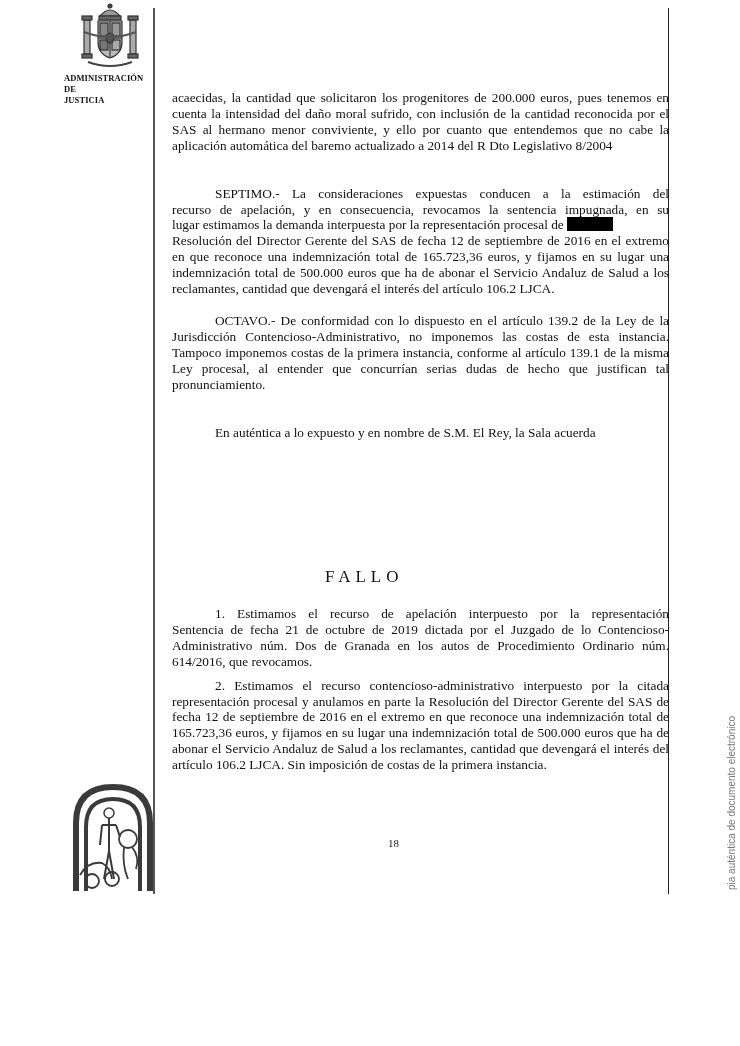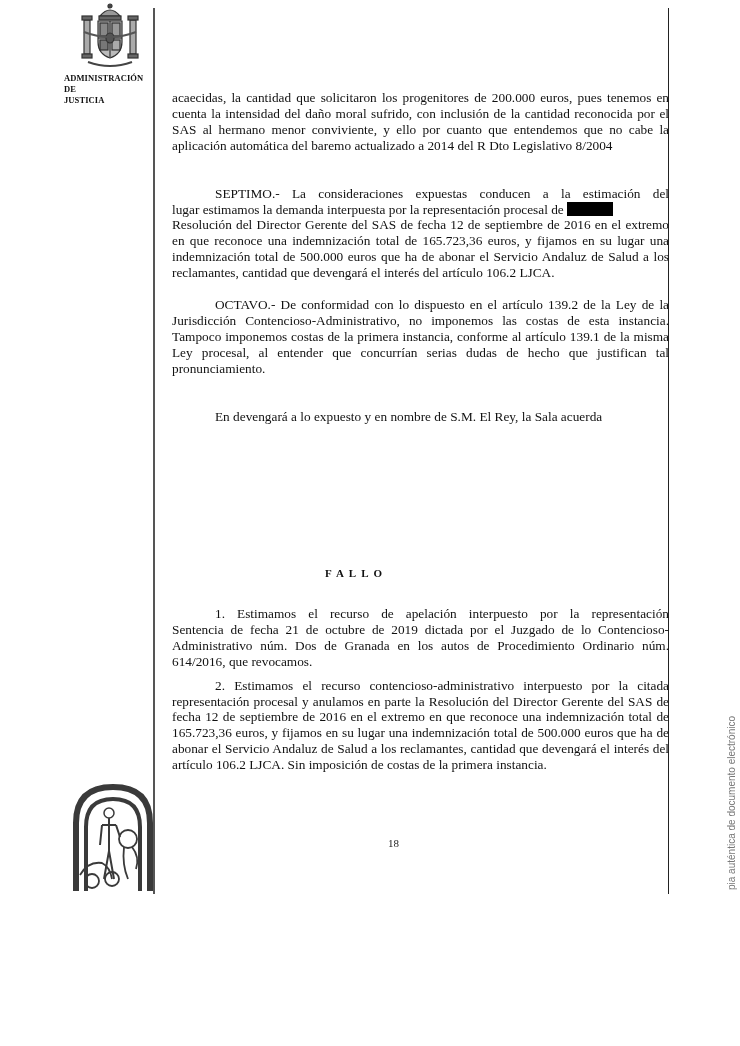--- a/index.html
+++ b/index.html
@@ -18,21 +18,21 @@
 
   .content { position: absolute; left: 172px; top: 90px; width: 497px; font-size: 13.3px; line-height: 15.9px; }
   .p { margin: 0; text-align: justify; text-align-last: left; }
   .indent { text-indent: 43px; }
   .bold { font-weight: normal; }
   .gap-s { height: 16px; }
 
   .redact { display: inline-block; background: #000; height: 14px; vertical-align: -2px; }
 
   .just-last { text-align-last: justify; }
-  .fallo { position: absolute; left: 325px; top: 567px; font-weight: bold; font-size: 11px; letter-spacing: 5px; }
+  .fallo { position: absolute; left: 325px; top: 567px; font-weight: normal; font-size: 17px; letter-spacing: 5px; }
 
   .pagenum { position: absolute; left: 388px; top: 837px; font-size: 11px; color: #222; }
 
   .side-note { position: absolute; left: 726px; top: 890px; transform-origin: 0 0; transform: rotate(-90deg);
                font-family: "Liberation Sans", "DejaVu Sans", sans-serif; font-size: 10px; color: #777; white-space: nowrap; }
 </style>
 </head>
 <body>
 
 <div class="page">
@@ -90,29 +90,30 @@
     </g>
   </svg>
 
   <div class="content">
     <p class="p">acaecidas,  la cantidad que solicitaron los progenitores de 200.000 euros, pues tenemos en cuenta la intensidad del daño moral sufrido, con inclusión de la cantidad reconocida por el SAS al hermano menor conviviente, y ello por cuanto que entendemos que no cabe la aplicación automática del baremo actualizado a 2014 del R Dto Legislativo 8/2004</p>
     <div class="gap-s"></div>
     <div class="gap-s"></div>
 
     <div class="bold">
       <p class="p indent just-last">SEPTIMO.- La consideraciones expuestas conducen a la estimación del</p>
+      <p class="p just-last">recurso de apelación, y en consecuencia, revocamos la sentencia impugnada, en su</p>
       <p class="p" style="white-space:nowrap;"><span>lugar estimamos la demanda interpuesta por la representación procesal de</span> <span class="redact" style="width:46px;"></span></p>
       <p class="p">Resolución del Director Gerente del SAS de fecha 12 de septiembre de 2016 en el extremo en que reconoce una indemnización total de 165.723,36 euros, y fijamos en su lugar una indemnización total de 500.000 euros que ha de abonar el Servicio Andaluz de Salud a los reclamantes, cantidad que devengará el interés del artículo 106.2 LJCA.</p>
     </div>
     <div class="gap-s"></div>
 
     <p class="p indent bold">OCTAVO.- De conformidad con lo dispuesto en el artículo 139.2 de la Ley de la Jurisdicción Contencioso-Administrativo, no imponemos las costas de esta instancia. Tampoco imponemos costas de la primera instancia, conforme al artículo 139.1 de la misma Ley procesal, al entender que concurrían serias dudas de hecho que justifican tal pronunciamiento.</p>
     <div style="height:32px;"></div>
 
-    <p class="p indent bold">En devengará a lo expuesto y en nombre de S.M. El Rey, la Sala acuerda</p>
+    <p class="p indent bold">En auténtica a lo expuesto y en nombre de S.M. El Rey, la Sala acuerda</p>
   </div>
 
   <div class="fallo">FALLO</div>
 
   <div class="content" style="top:606px;">
     <div class="bold">
       <p class="p indent just-last">1. Estimamos el recurso de apelación interpuesto por la representación</p>
       <p class="p">Sentencia de fecha 21 de octubre de 2019 dictada por el Juzgado de lo Contencioso-Administrativo núm. Dos de Granada en los autos de Procedimiento Ordinario núm. 614/2016, que revocamos.</p>
     </div>
     <div style="height:8px;"></div>

